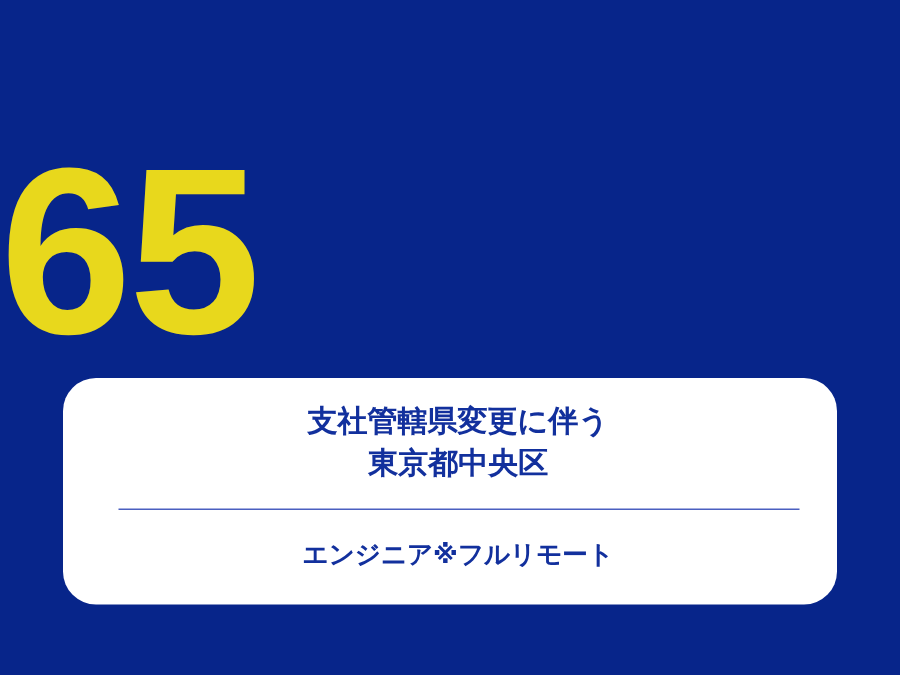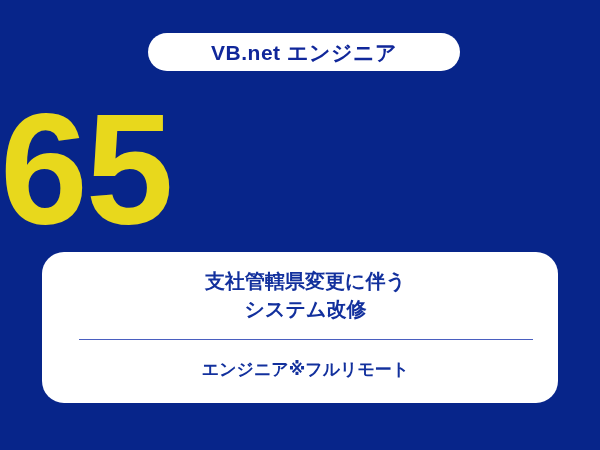--- a/index.html
+++ b/index.html
@@ -107,28 +107,25 @@
     text-align: center;
     margin-top: 19px;
     white-space: nowrap;
   }
 </style>
 </head>
 <body>
 
 <div class="poster">
 
-  <div class="badge">
-    <span class="badge-label">VB.net エンジニア</span>
-  </div>
 
   <div class="price-row">
     <span class="price-amount">65</span>
   </div>
 
   <div class="card">
     <div class="card-title">支社管轄県変更に伴う</div>
-    <div class="card-title">システム改修</div>
+    <div class="card-title">東京都中央区</div>
     <div class="card-divider"></div>
     <div class="card-sub">エンジニア※フルリモート</div>
   </div>
 
 </div>
 
 </body></html>

